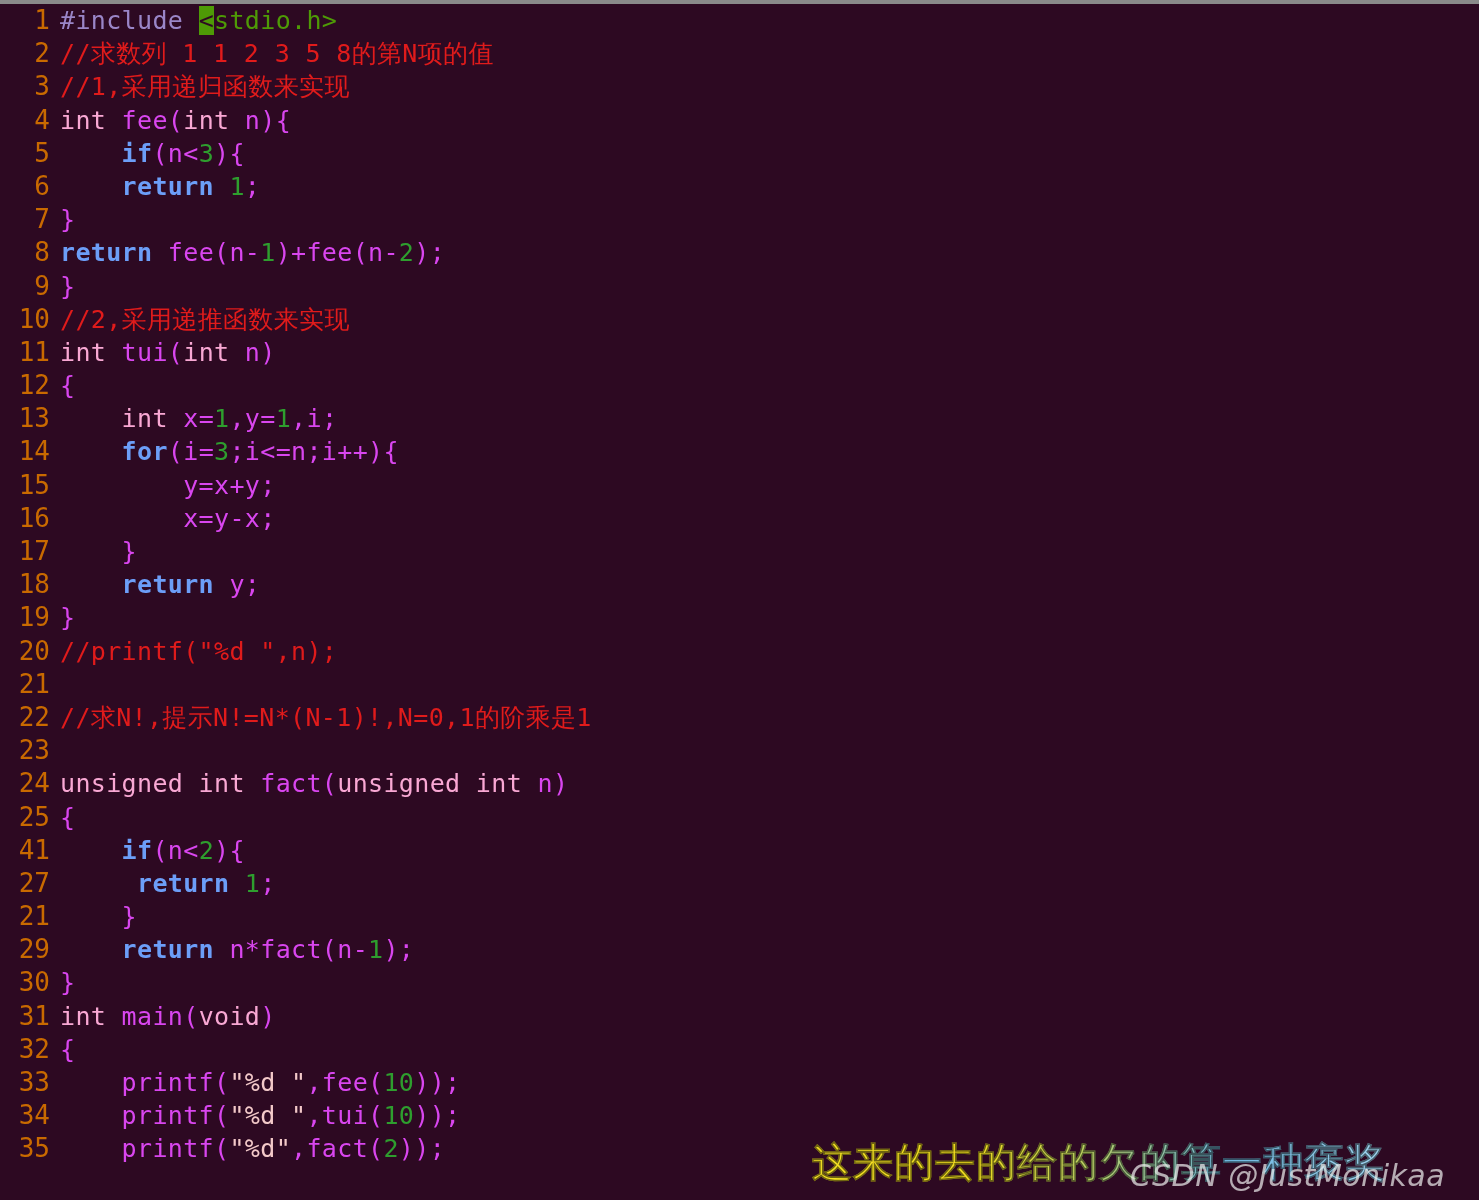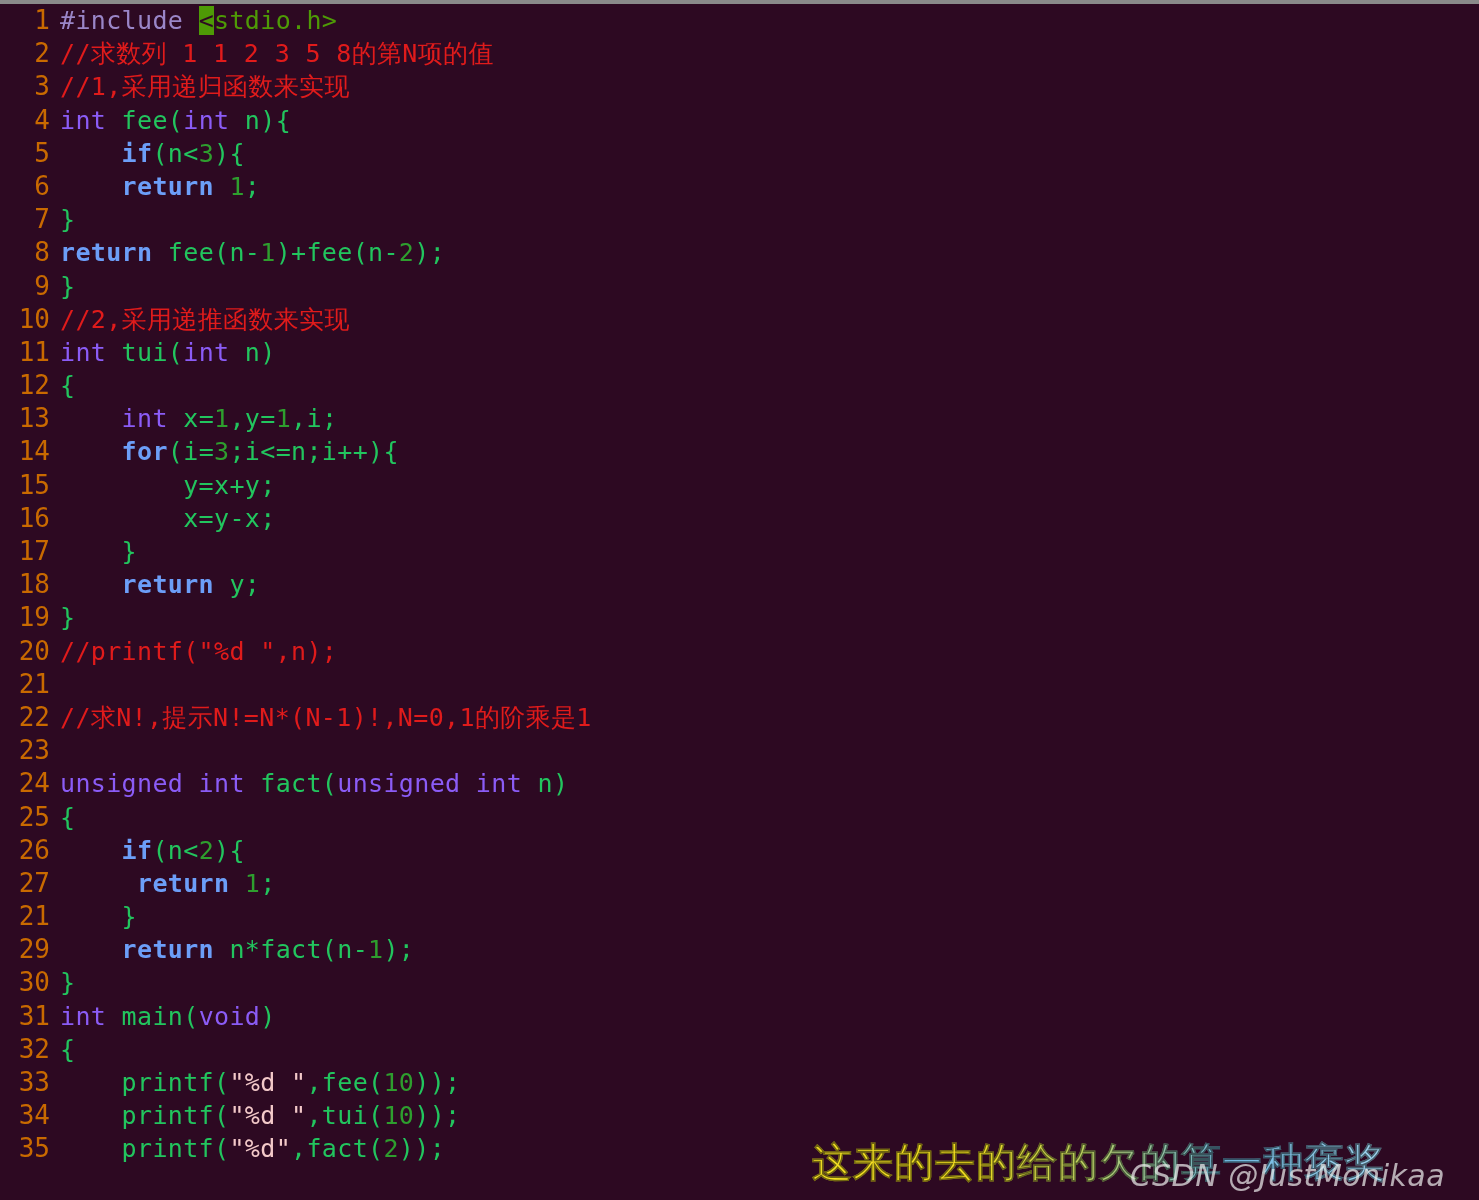--- a/index.html
+++ b/index.html
@@ -54,24 +54,24 @@
   .code {
     padding-left: 10px;
     font-size: 25px;
     font-family: "DejaVu Sans Mono", monospace;
     white-space: pre;
     color: #ffffff;
     letter-spacing: 0.35px;
   }
 
   
-  .t-plain    { color: #22c55e; text-align: center; }
+  .t-plain    { color: #d946ef; text-align: center; }
   .t-pre      { color: #9a86c8; text-align: right; }              
   .t-comment  { color: #e01b1b; text-align: right; }              
-  .t-type     { color: #8b5cf6; }              
+  .t-type     { color: #f9a8d4; }              
   .t-kw       { color: #6c9ef8; font-weight: bold; }  
   .t-num      { color: #2e9e2e; }              
   .t-str      { color: #f3c9c9; }              
   .t-header   { color: #4e9a06; }              
   .t-cursor   { background: #4e9a06; color: #2d0922; }
 
   
   #caption {
     position: absolute;
     left: 812px;
@@ -227,21 +227,21 @@
     <span class="gutter">24</span>
     <span class="code"><span class="t-type">unsigned int</span><span class="t-plain"> fact(</span><span class="t-type">unsigned int</span><span class="t-plain"> n)</span></span>
   </div>
 
   <div class="code-line">
     <span class="gutter">25</span>
     <span class="code t-plain">{</span>
   </div>
 
   <div class="code-line">
-    <span class="gutter">26</span>
+    <span class="gutter">41</span>
     <span class="code"><span class="t-plain">    </span><span class="t-kw">if</span><span class="t-plain">(n&lt;</span><span class="t-num">2</span><span class="t-plain">){</span></span>
   </div>
 
   <div class="code-line">
     <span class="gutter">27</span>
     <span class="code"><span class="t-plain">     </span><span class="t-kw">return</span><span class="t-plain"> </span><span class="t-num">1</span><span class="t-plain">;</span></span>
   </div>
 
   <div class="code-line">
     <span class="gutter">21</span>

